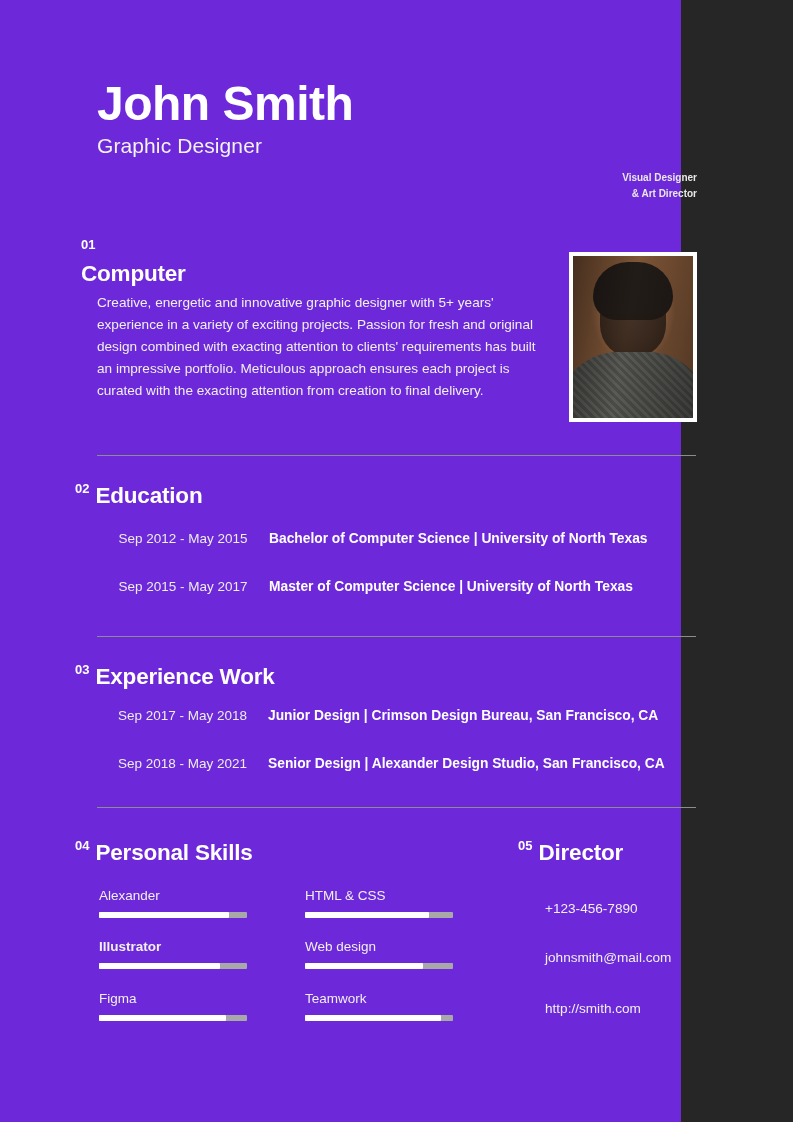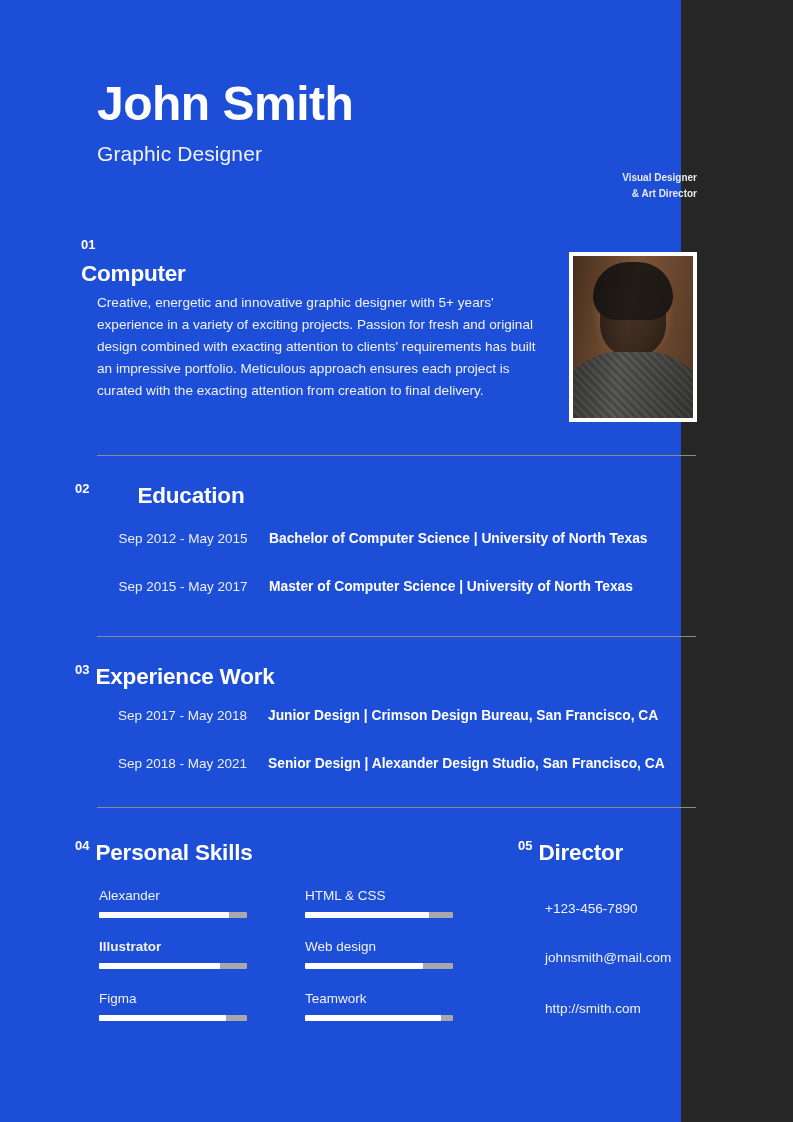--- a/index.html
+++ b/index.html
@@ -8,42 +8,42 @@
     height: 1122px;
     background: #262626;
     font-family: "Liberation Sans", sans-serif;
     color: #ffffff;
     overflow: hidden;
   }
   .page {
     position: relative;
     width: 681px;
     height: 1122px;
-    background: #1d4ed8;
+    background: #6d28d9;
   }
 
   
   .header {
     position: absolute;
     left: 97px;
     top: 78px;
     width: 600px;
   }
   .name {
     font-size: 48px;
     font-weight: bold;
     letter-spacing: -0.5px;
     line-height: 1.08;
     color: #ffffff;
   }
   .role {
     font-size: 21px;
     font-weight: 400;
     color: #f2f2f2;
-    margin-top: 12px;
+    margin-top: 4px;
     letter-spacing: 0.1px;
   }
   .tagline {
     position: absolute;
     right: 0px;
     top: 92px;
     width: 220px;
     text-align: right;
     font-size: 10px;
     font-weight: bold;
@@ -222,21 +222,21 @@
     <div class="photo-inner">
       <div class="photo-hair"></div>
       <div class="photo-beard"></div>
       <div class="photo-body"></div>
       <div class="photo-shadow"></div>
     </div>
   </div>
 
   <div class="divider" style="top:455px;"></div>
 
-  <div class="section-head" style="left:75px; top:483px;gap:42px;">
+  <div class="section-head" style="left:75px; top:483px;">
     <span class="sec-num">02</span>
     <span class="sec-title">Education</span>
   </div>
 
   <div class="entry" style="left:97px; top:531px;">
     <span class="entry-date" style="width:172px;">Sep 2012 - May 2015</span>
     <span class="entry-desc">Bachelor of Computer Science | University of North Texas</span>
   </div>
   <div class="entry" style="left:97px; top:579px;">
     <span class="entry-date" style="width:172px;">Sep 2015 - May 2017</span>

